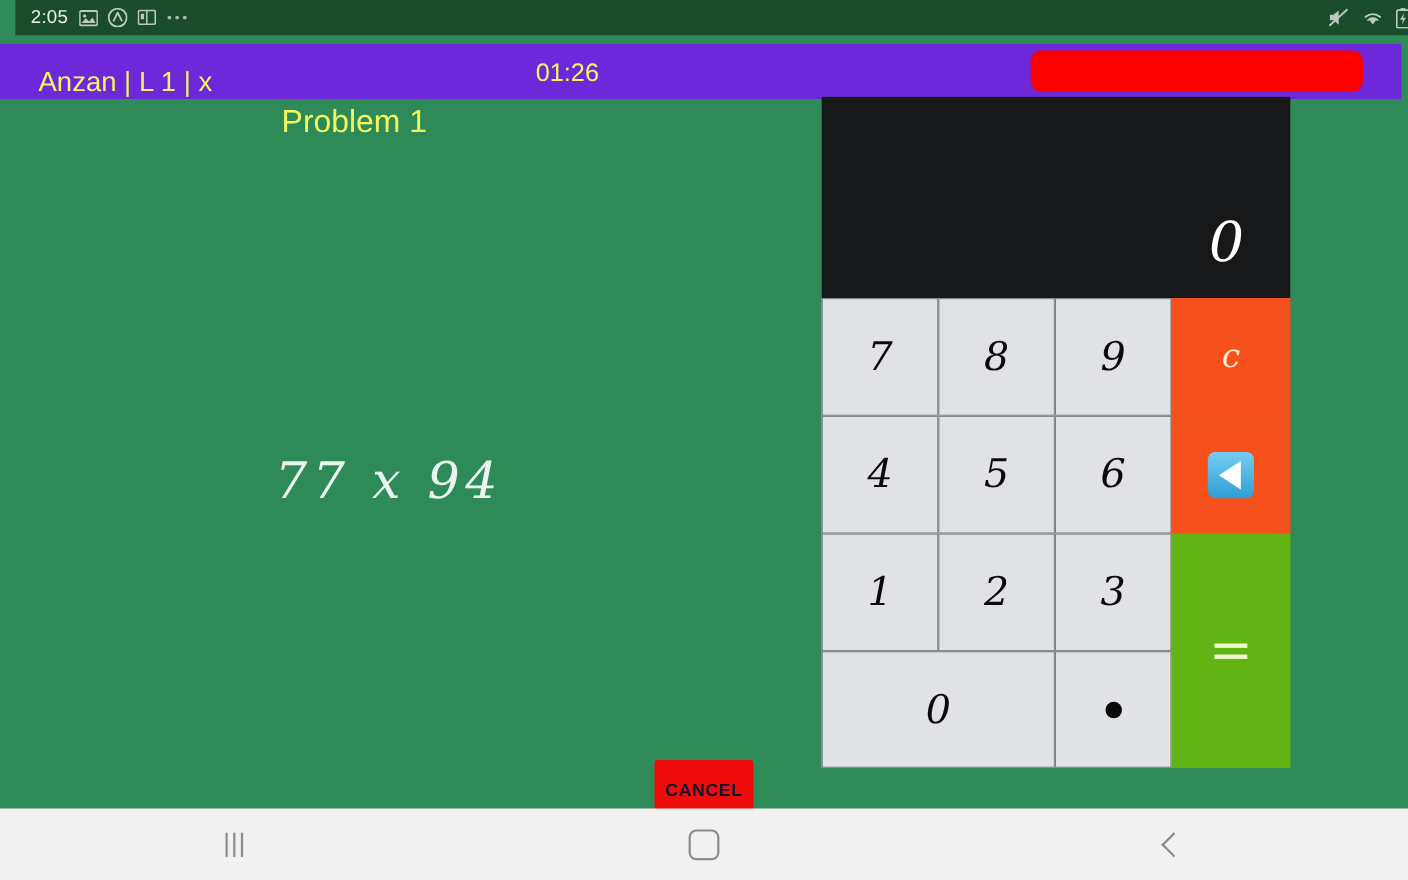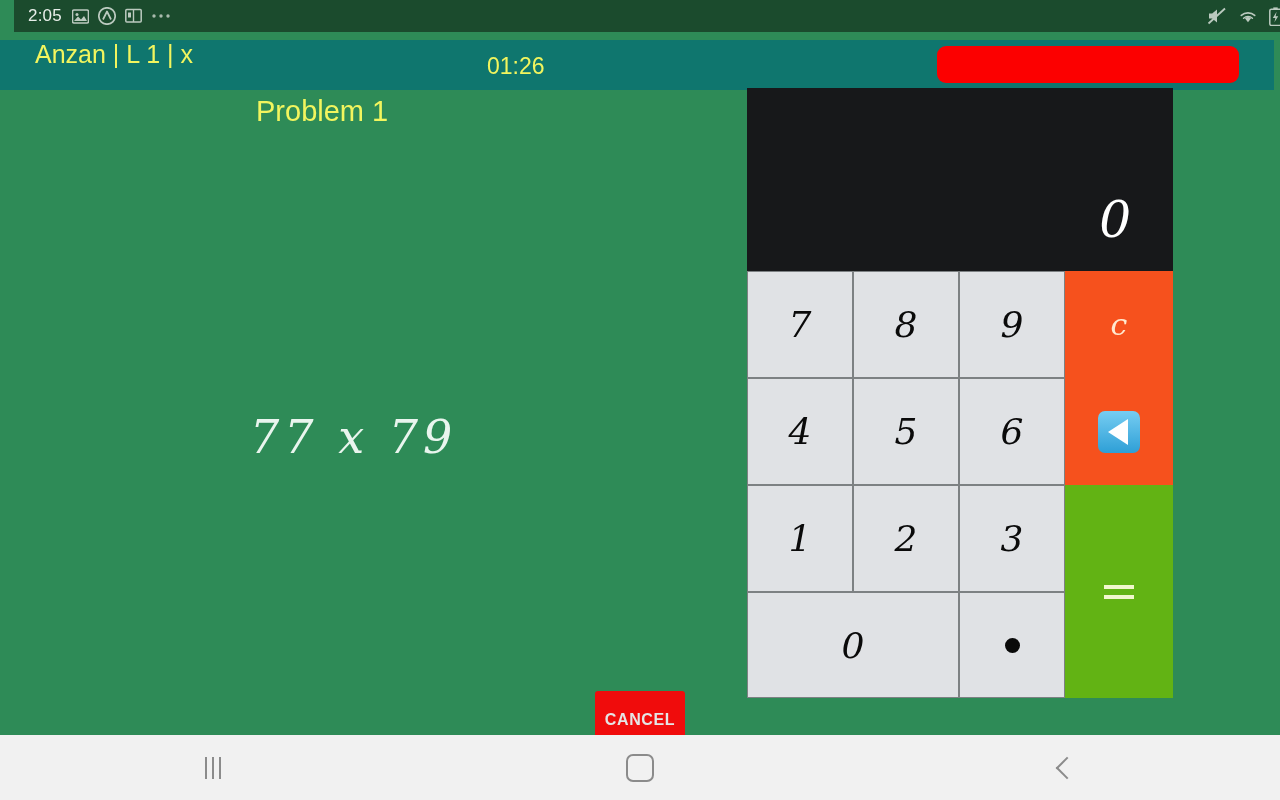--- a/index.html
+++ b/index.html
@@ -50,23 +50,23 @@
     gap: 11px;
   }
   .sbi { display: block; opacity: 0.82; }
 
   
   .title-bar {
     position: absolute;
     top: 40px; left: 0;
     width: 1274px;
     height: 50px;
-    background: #0f766e;
-    display: flex;
-    align-items: flex-start;
+    background: #6d28d9;
+    display: flex;
+    align-items: flex-end;
   }
   .app-title {
     color: #f2f55e;
     font-size: 25px;
     margin-left: 35px;
     white-space: nowrap;
     font-weight: 400;
   }
   .timer {
     color: #f2f55e;
@@ -113,21 +113,21 @@
     font-style: italic;
     letter-spacing: 5px;
   }
   .cancel-button {
     position: absolute;
     left: 595px;
     top: 601px;
     width: 90px;
     height: 58px;
     background: #f00c0c;
-    color: #e5e5e5;
+    color: #0f172a;
     border: none;
     border-radius: 3px;
     font-size: 16px;
     font-weight: bold;
     letter-spacing: 0.6px;
     cursor: pointer;
     font-family: "Liberation Sans", sans-serif;
   }
 
   
@@ -320,21 +320,21 @@
   </div>
 
   <div class="title-bar">
     <div class="app-title">Anzan | L 1 | x</div>
     <div class="timer">01:26</div>
   </div>
   <button class="record-button"></button>
 
   <div class="board">
     <div class="problem-label">Problem 1</div>
-    <div class="problem-expression">77 x 79</div>
+    <div class="problem-expression">77 x 94</div>
     <button class="cancel-button">CANCEL</button>
   </div>
 
   <div class="calculator">
     <div class="calc-display">
       <div class="calc-display-value">0</div>
     </div>
 
     <div class="keypad">
 

